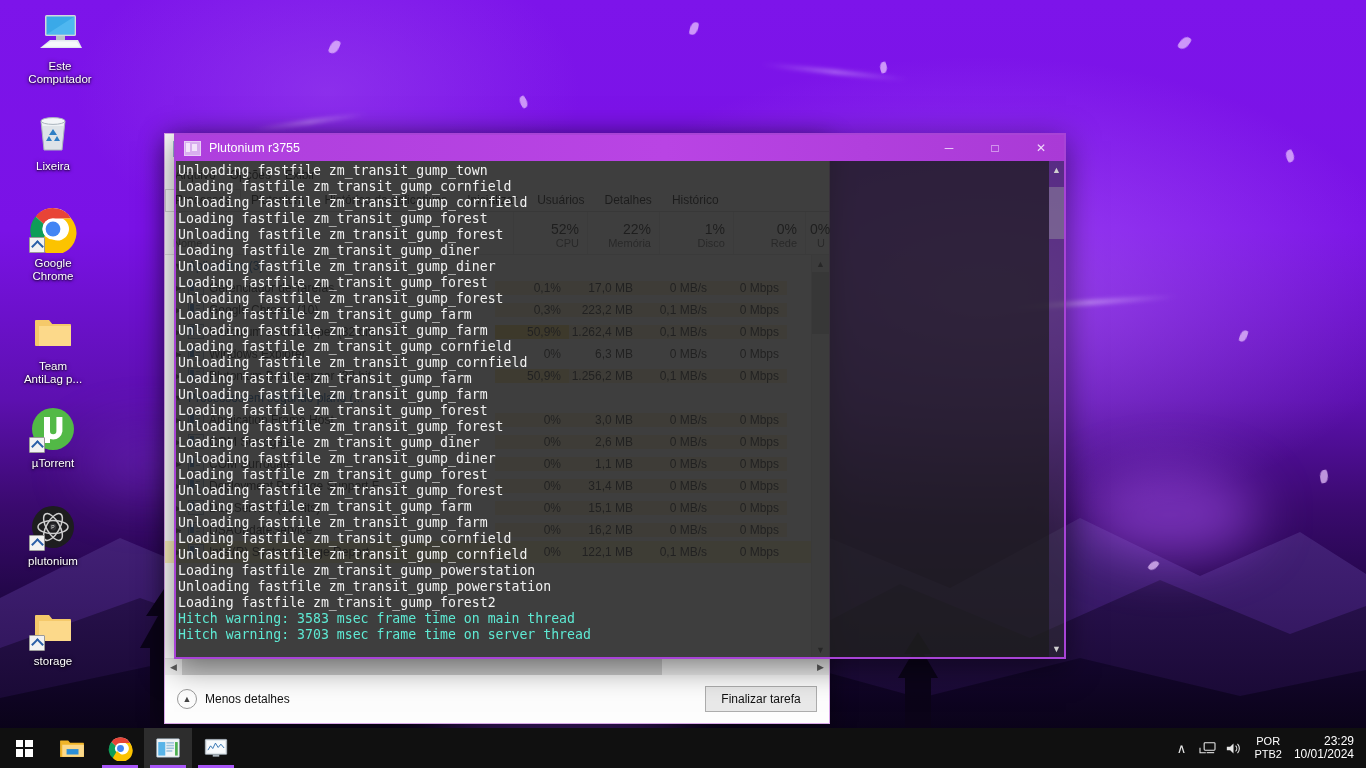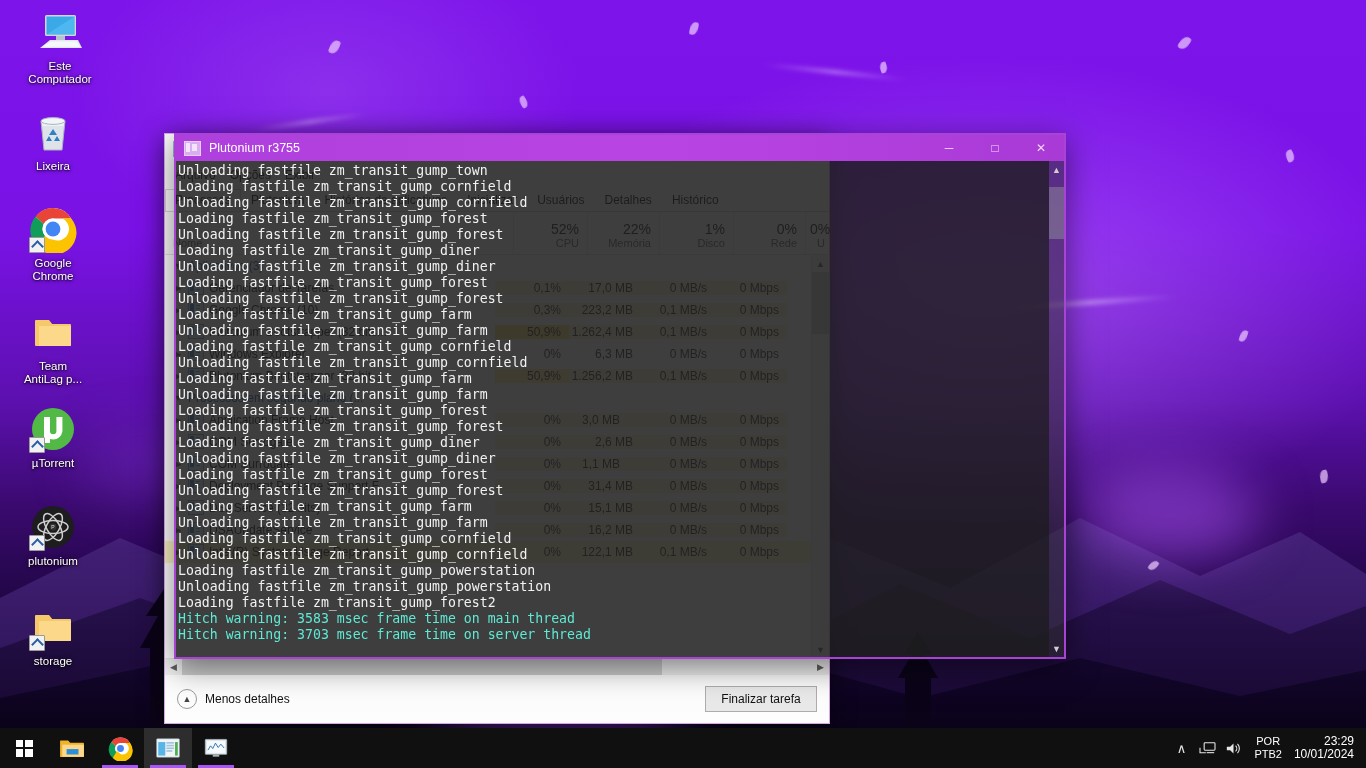--- a/index.html
+++ b/index.html
@@ -402,21 +402,21 @@
           <div class="cell" style="width: 72px;"></div>
           <div class="cell" style="width: 24px;"></div>
         </div>
         <div class="prow">
           <div class="c-name">
             <span class="chev">▶</span>
             <span class="pico"></span>
             <span>Application Frame Host</span>
           </div>
           <div class="cell heat1" style="width: 74px;">0%</div>
-          <div class="cell heat1" style="width: 72px; text-align: center;">3,0 MB</div>
+          <div class="cell heat1" style="width: 72px;">3,0 MB</div>
           <div class="cell heat1" style="width: 74px;">0 MB/s</div>
           <div class="cell heat1" style="width: 72px;">0 Mbps</div>
           <div class="cell" style="width: 24px;"></div>
         </div>
         <div class="prow">
           <div class="c-name">
             <span class="chev">▶</span>
             <span class="pico"></span>
             <span>COM Surrogate</span>
           </div>
@@ -426,21 +426,21 @@
           <div class="cell heat1" style="width: 72px;">0 Mbps</div>
           <div class="cell" style="width: 24px;"></div>
         </div>
         <div class="prow">
           <div class="c-name">
             <span class="chev">▶</span>
             <span class="pico"></span>
             <span>COM Surrogate</span>
           </div>
           <div class="cell heat1" style="width: 74px;">0%</div>
-          <div class="cell heat1" style="width: 72px; text-align: center;">1,1 MB</div>
+          <div class="cell heat1" style="width: 72px;">1,1 MB</div>
           <div class="cell heat1" style="width: 74px;">0 MB/s</div>
           <div class="cell heat1" style="width: 72px;">0 Mbps</div>
           <div class="cell" style="width: 24px;"></div>
         </div>
         <div class="prow">
           <div class="c-name">
             <span class="chev">▶</span>
             <span class="pico"></span>
             <span>Deployment Package Support F...</span>
           </div>

